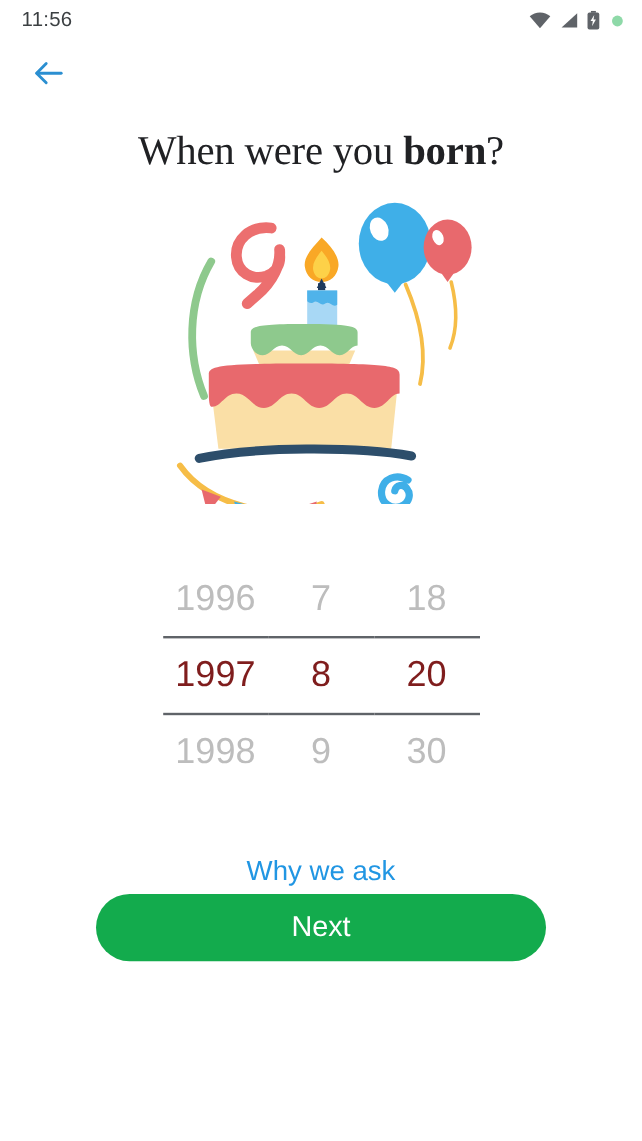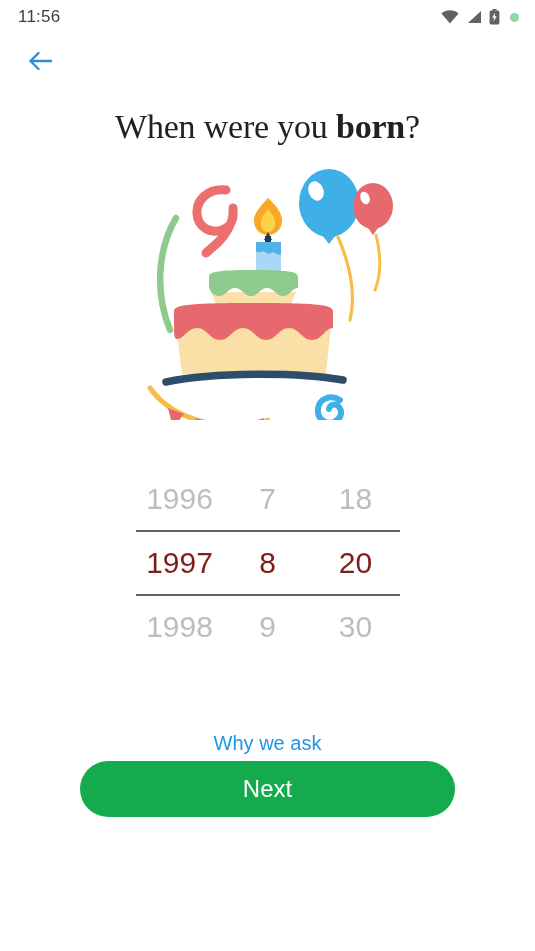--- a/index.html
+++ b/index.html
@@ -122,25 +122,24 @@
     line-height: 62px;
   }
 
   
   .why-wrap {
     margin-top: 48px;
     text-align: center;
   }
   .why-link {
     display: inline-block;
-    font-size: 20px;
+    font-size: 23px;
     color: #2196e3;
     cursor: pointer;
     padding: 6px 10px;
-    margin-top: 20px;
   }
 
   
   .footer {
     margin-top: auto;
     padding: 0 80px 48px 80px;
   }
   .next-button {
     width: 100%;
     height: 56px;

